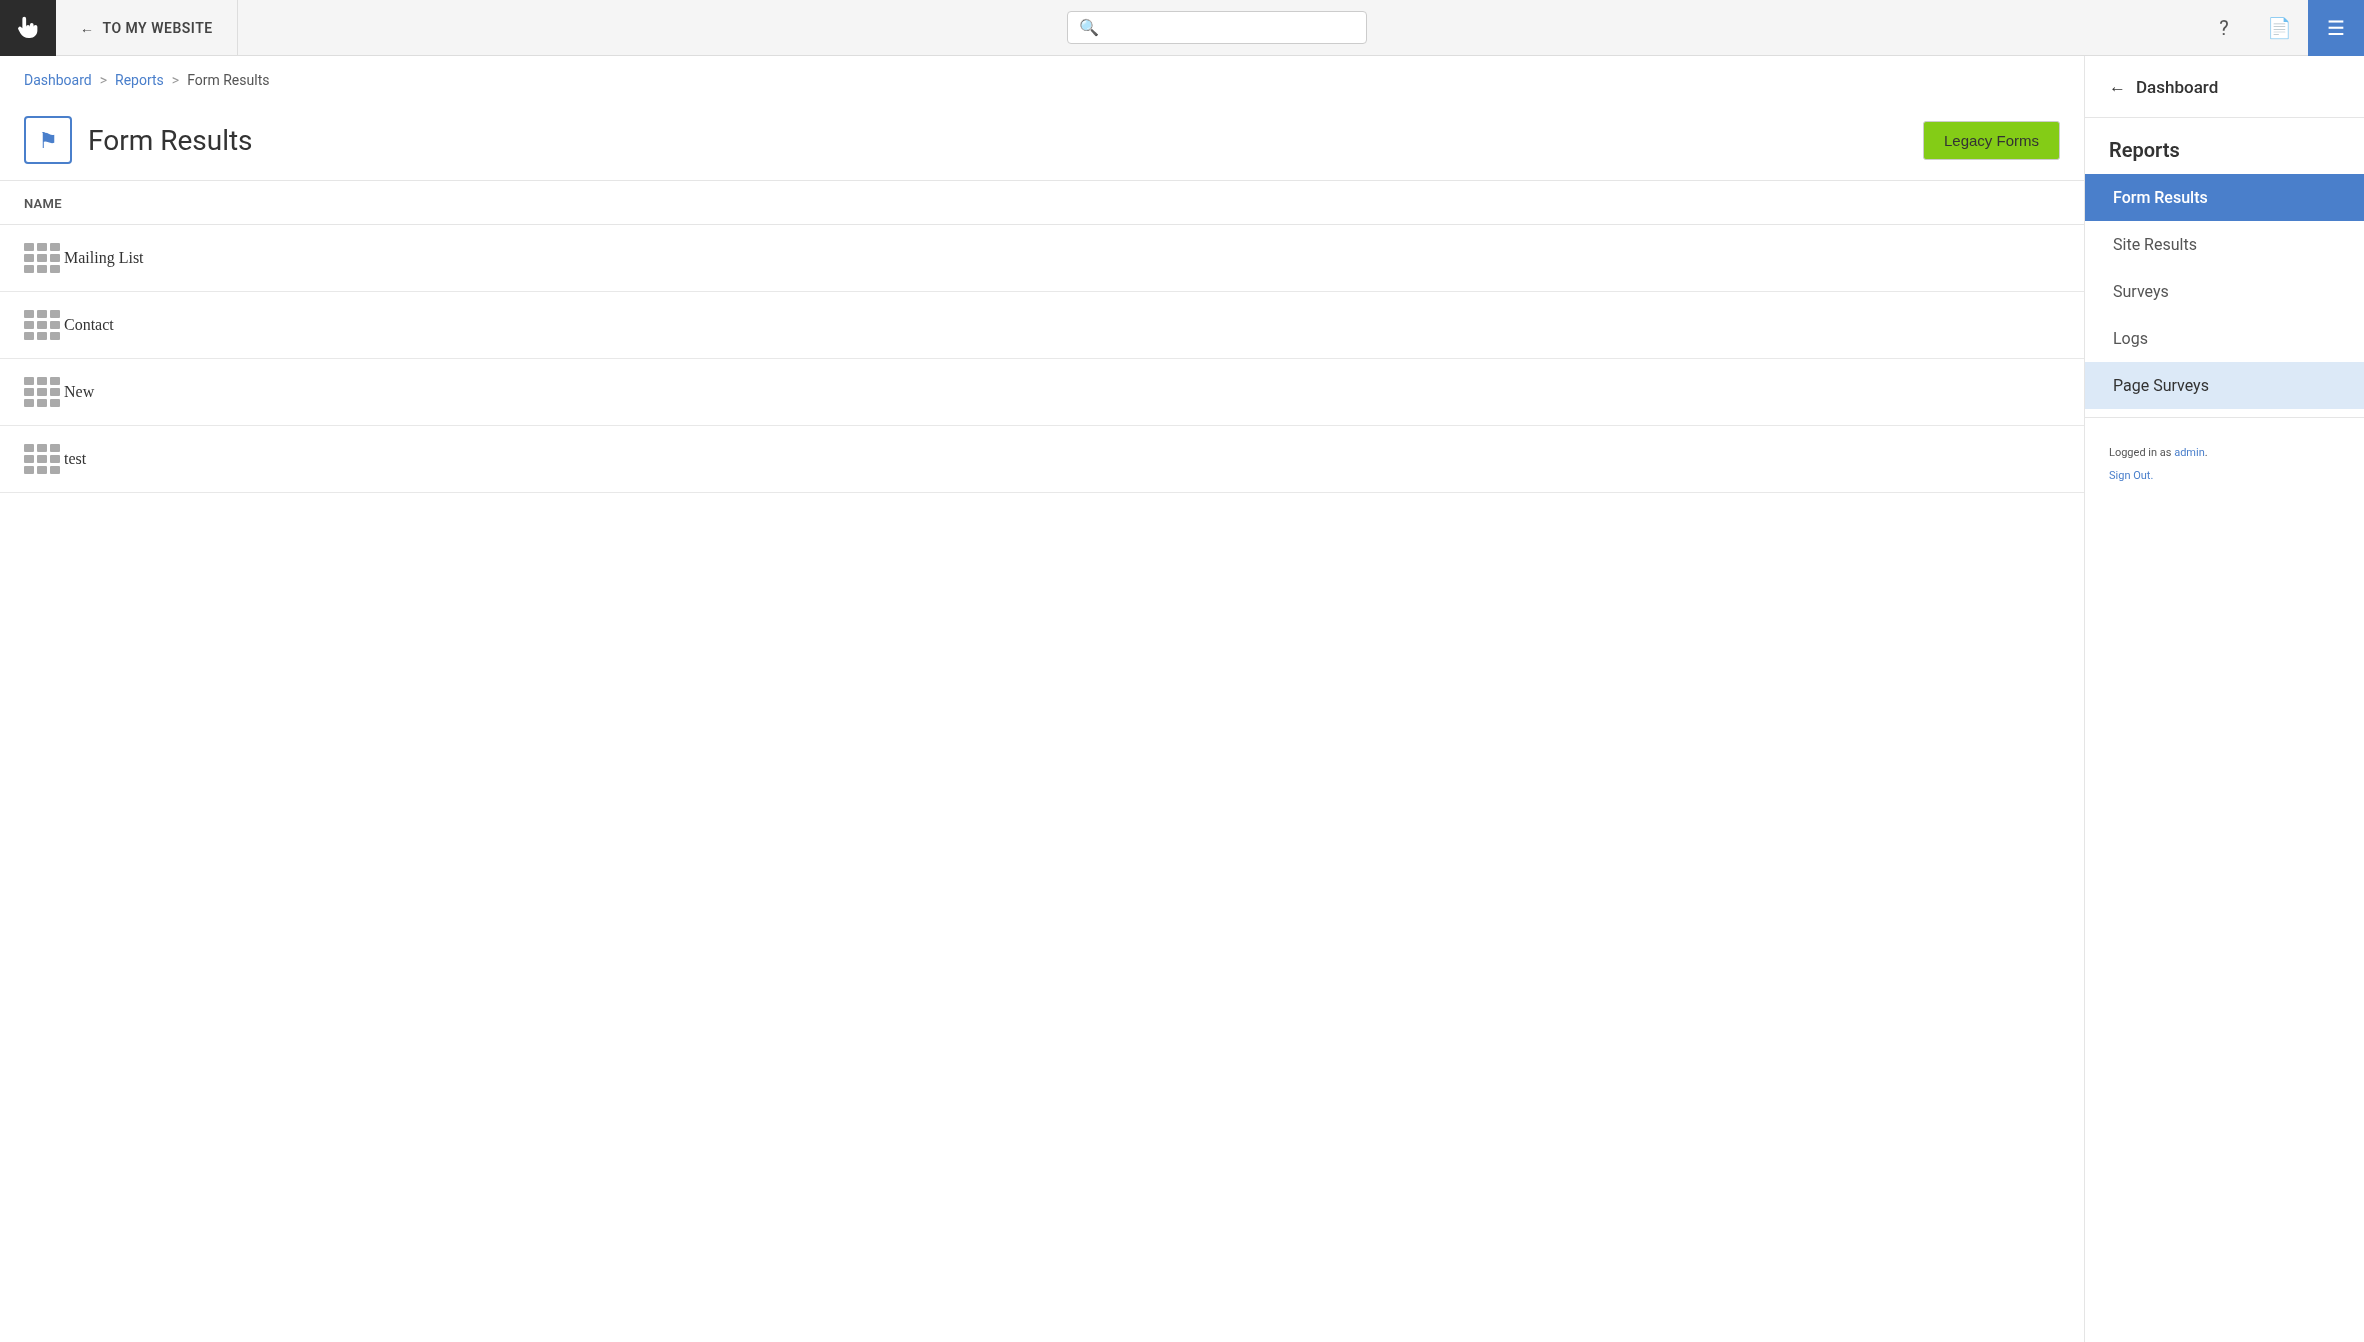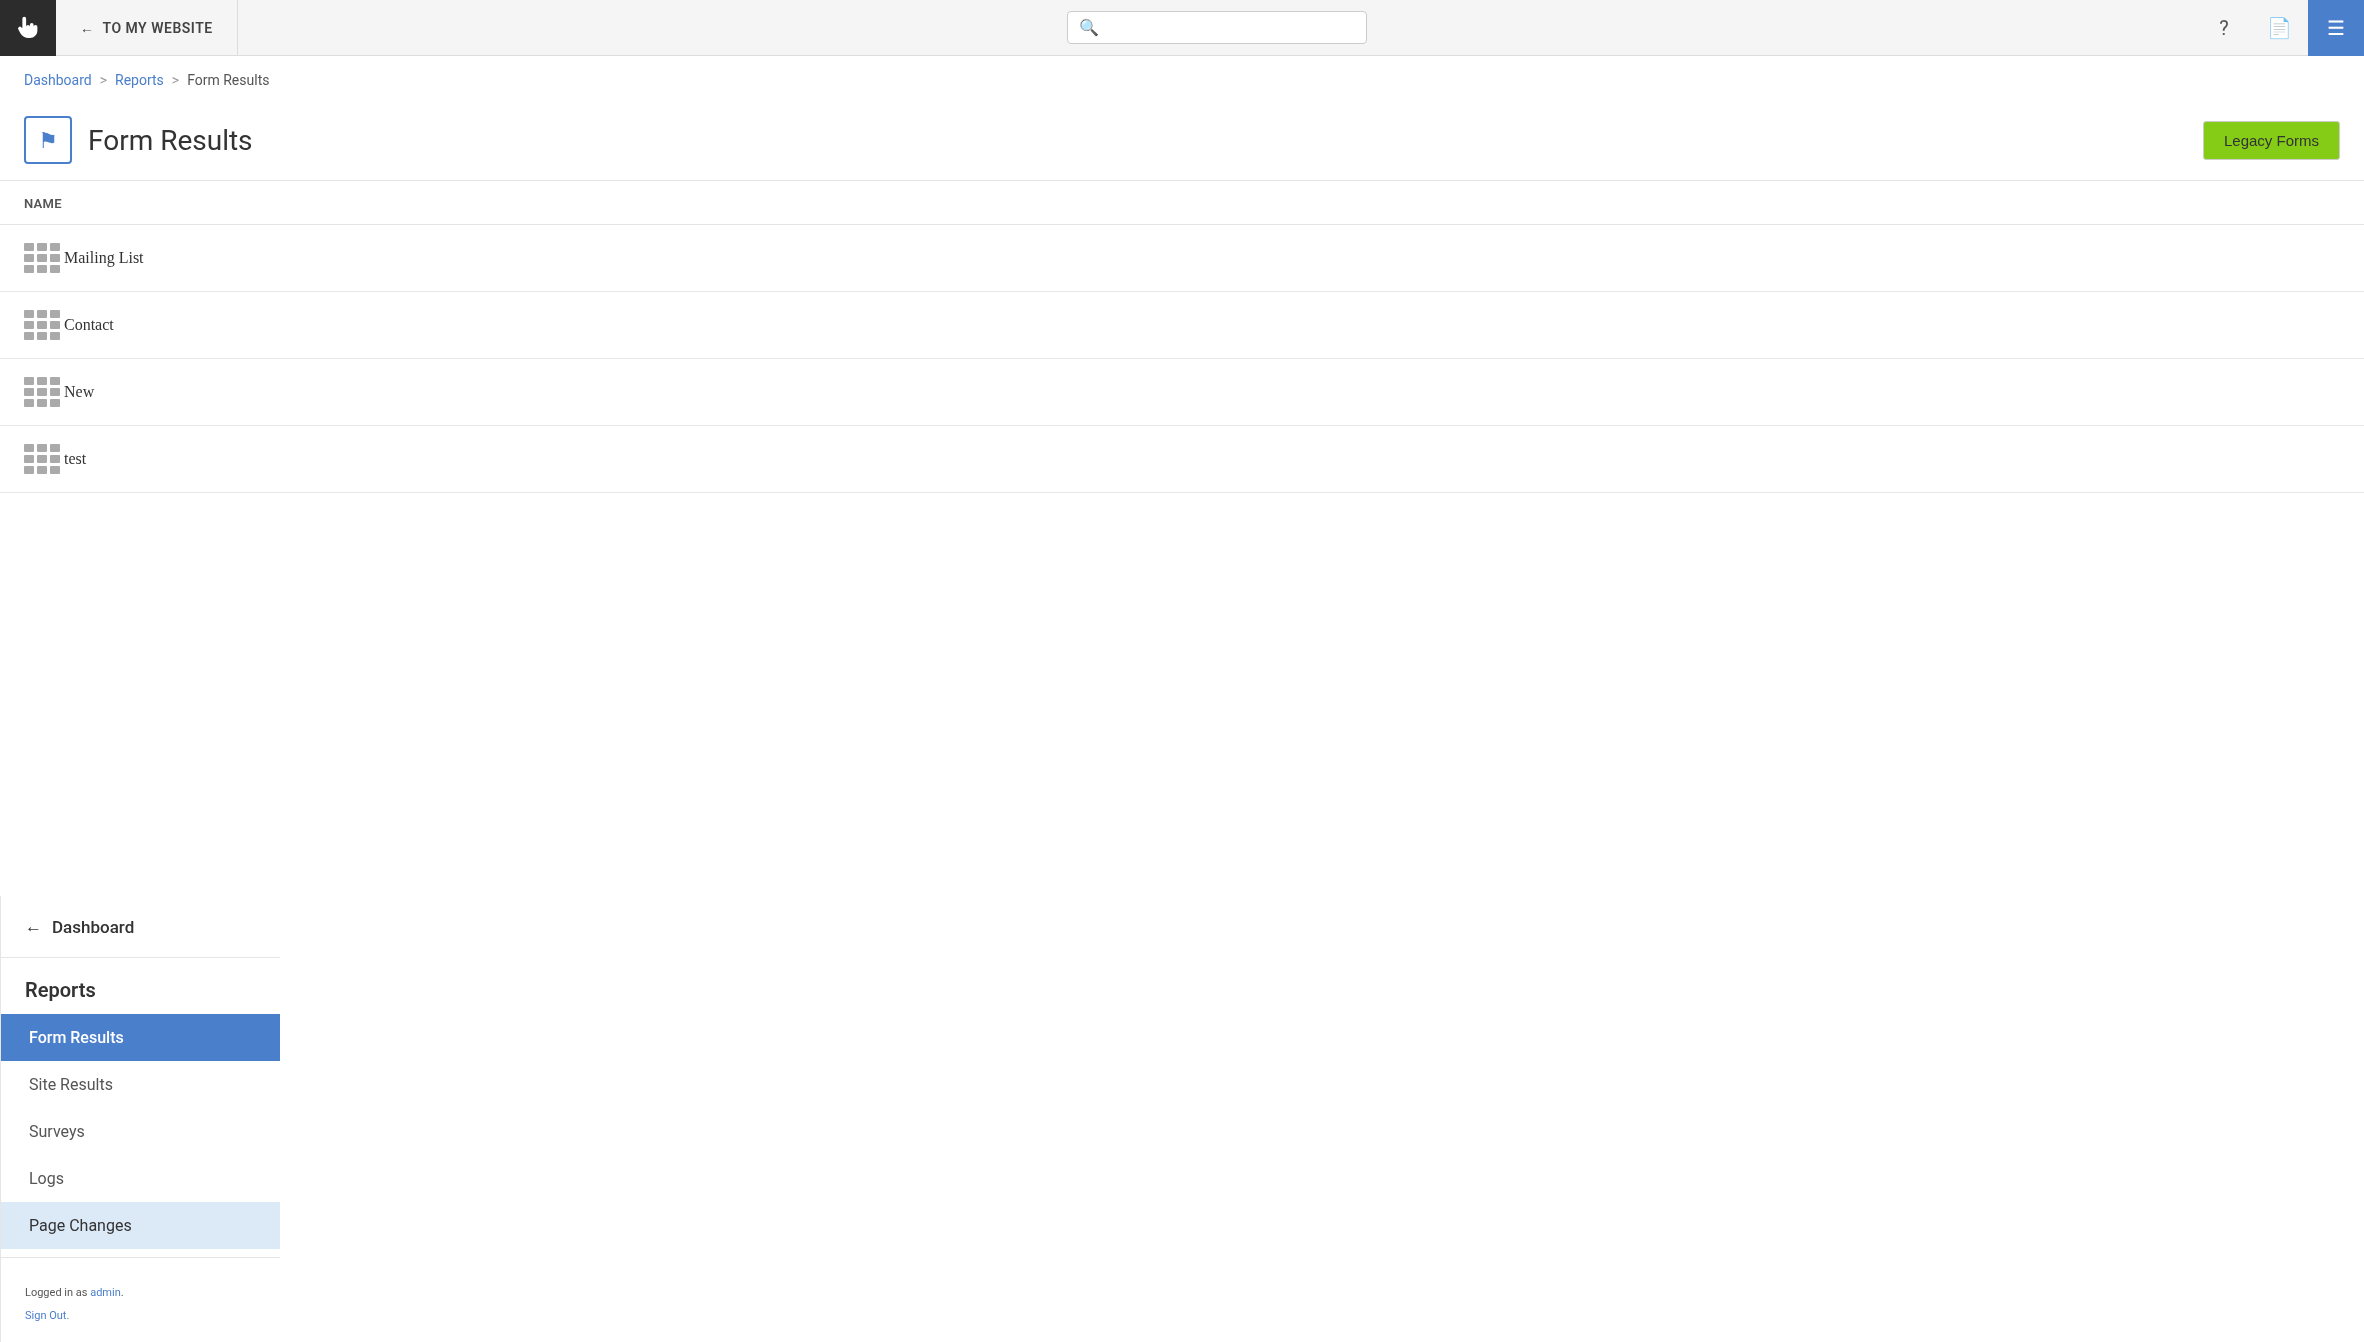--- a/index.html
+++ b/index.html
@@ -75,21 +75,20 @@
     }
     .topbar-icon-btn.active {
       background: #4a7fcb;
       color: white;
     }
 
     
     .layout {
       display: flex;
       height: calc(100vh - 56px);
-      flex-direction: column;
     }
 
     
     .main-content {
       flex: 1;
       overflow-y: auto;
       padding: 0;
     }
 
     
@@ -387,21 +386,21 @@
     <div class="sidebar-item">
       <span>Site Results</span>
     </div>
     <div class="sidebar-item">
       <span>Surveys</span>
     </div>
     <div class="sidebar-item">
       <span>Logs</span>
     </div>
     <div class="sidebar-item active-light">
-      <span>Page Changes</span>
+      <span>Page Surveys</span>
     </div>
 
     <div class="sidebar-divider"></div>
 
     <div class="sidebar-footer">
       <div>
         <span>Logged in as </span><a>admin</a><span>.</span>
       </div>
       <div class="sidebar-signout">
         <a>Sign Out.</a>

